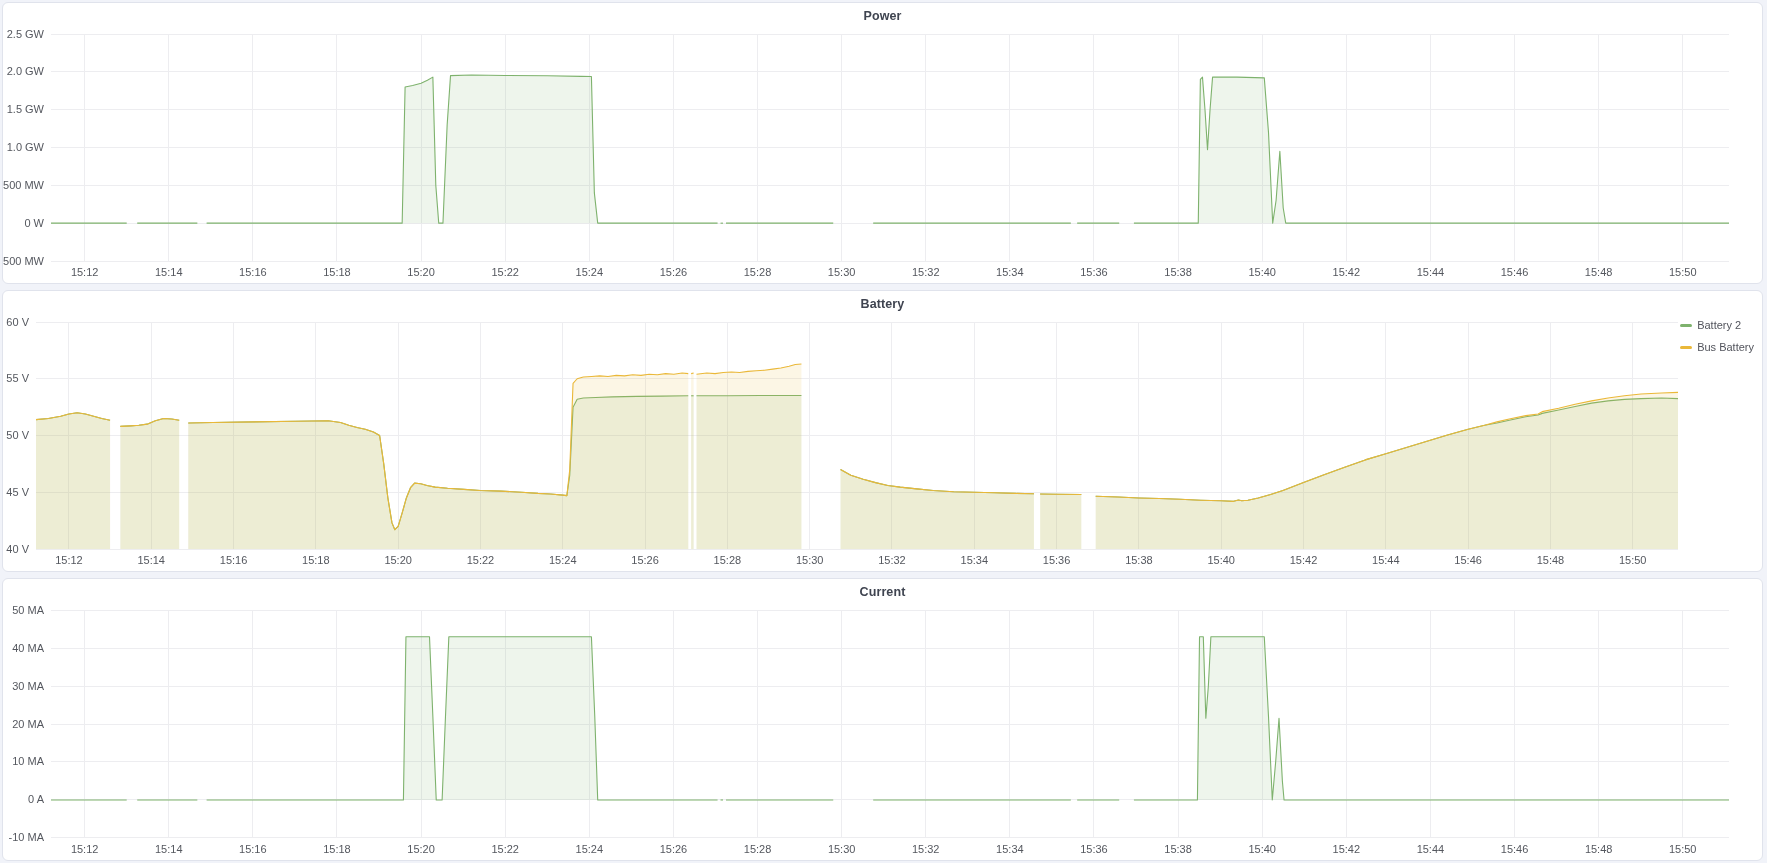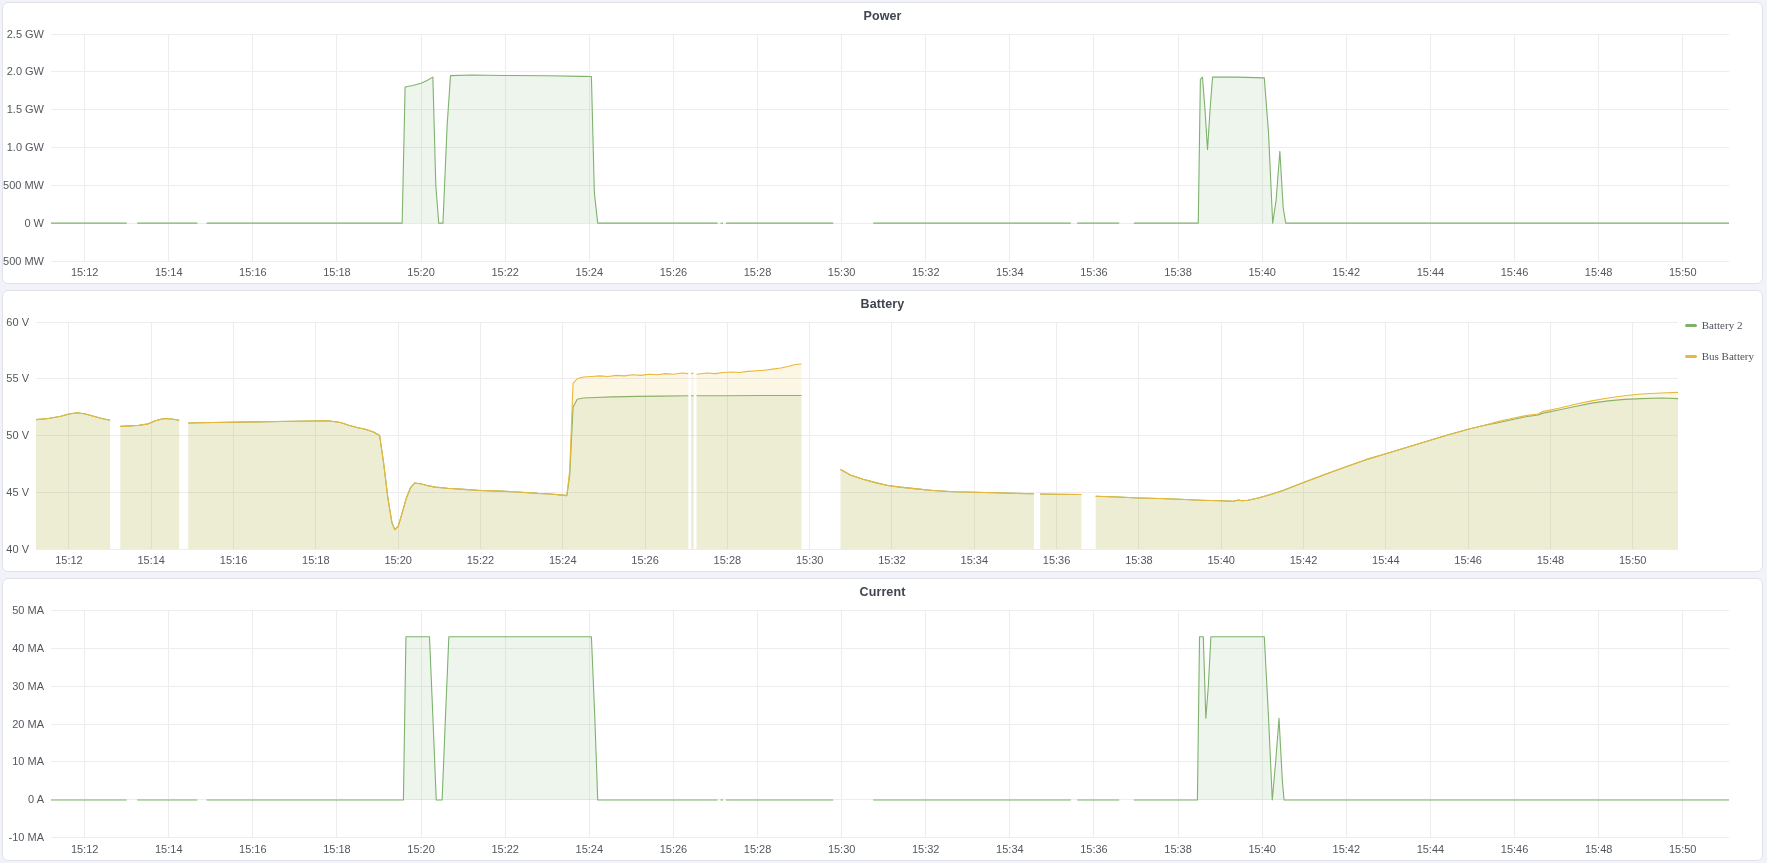--- a/index.html
+++ b/index.html
@@ -3,21 +3,21 @@
 <meta charset="utf-8">
 <style>
   html,body{margin:0;padding:0;background:#f1f3f9;font-family:"Liberation Sans",sans-serif;}
   .page{position:relative;width:1767px;height:863px;background:#f1f3f9;overflow:hidden;}
   .panel{position:absolute;left:2px;width:1759px;background:#ffffff;border:1px solid #e0e3ec;border-radius:6px;}
   .panel-1{top:2px;height:280px;}
   .panel-2{top:290px;height:280px;}
   .panel-3{top:578px;height:281px;}
   .panel h2{margin:0;padding-top:6px;text-align:center;font-size:12.5px;font-weight:600;color:#3f4450;letter-spacing:.1px;cursor:pointer;}
   .chart-svg{position:absolute;left:0;top:0;width:100%;height:100%;}
-  .legend{position:absolute;top:28px;right:8px;display:flex;flex-direction:column;gap:19px;z-index:3;font-family:Liberation Serif, serif;}
+  .legend{position:absolute;top:28px;right:8px;display:flex;flex-direction:column;gap:10px;z-index:3;}
   .legend-item{display:flex;align-items:center;gap:5px;font-size:11px;color:#52545c;cursor:pointer;white-space:nowrap;}
   .legend-dash{display:inline-block;width:12px;height:3px;border-radius:1.5px;}
   text{font-family:"Liberation Sans",sans-serif;}
 </style>
 </head>
 <body>
 
 <div class="page">
 
   <section class="panel panel-1">

